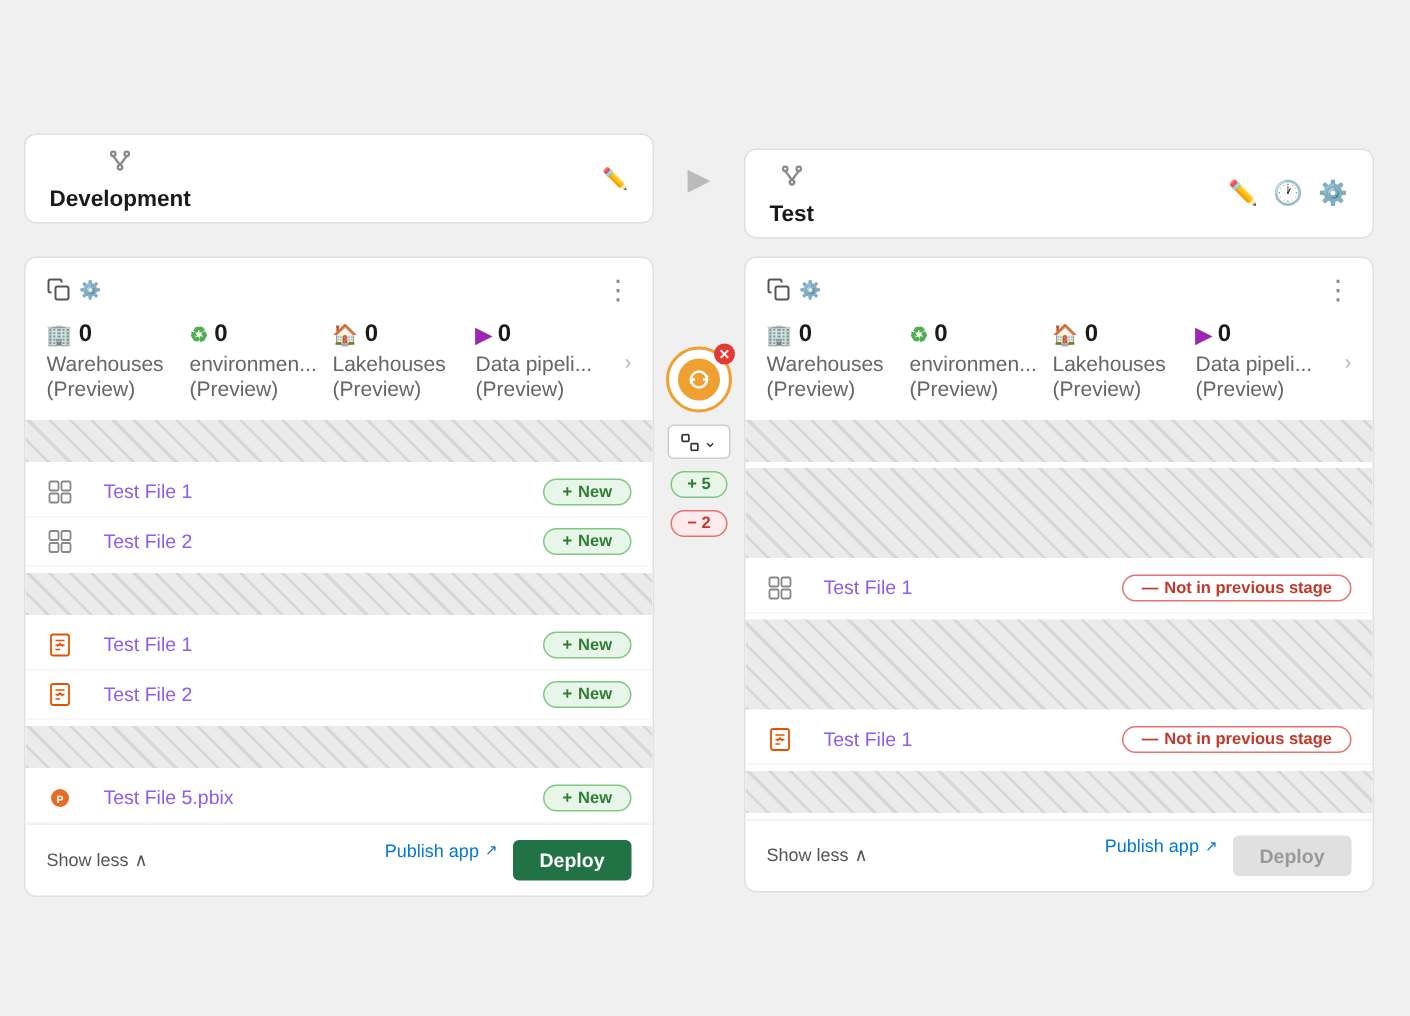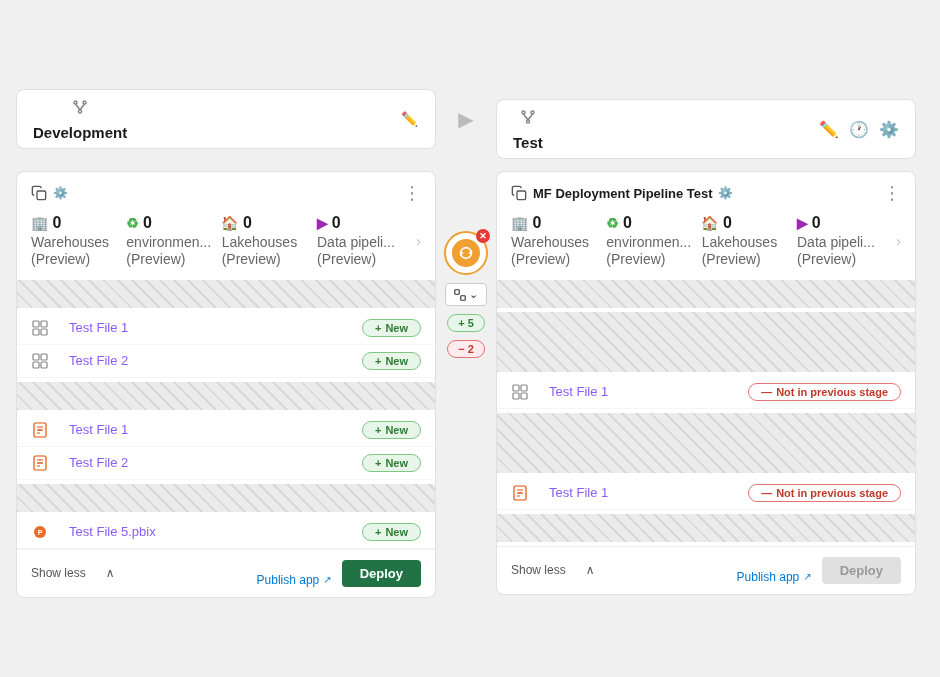--- a/index.html
+++ b/index.html
@@ -235,26 +235,26 @@
       padding: 10px 14px;
       border-top: 1px solid #f0f0f0;
     }
 
     .show-less {
       color: #555;
       font-size: 12px;
       cursor: pointer;
       display: flex;
       align-items: center;
-      gap: 20px;
+      gap: 4px;
     }
 
     .footer-right {
       display: flex;
-      align-items: flex-end;
+      align-items: flex-start;
       gap: 10px;
     }
 
     .publish-link {
       color: #0078d4;
       font-size: 12px;
       cursor: pointer;
       display: flex;
       align-items: center;
       gap: 4px;
@@ -579,21 +579,20 @@
     </div>
   </div>
 
   <div class="pipeline-card">
     <div class="pipeline-header">
       <div class="pipeline-title">
         <svg width="16" height="16" viewBox="0 0 24 24" fill="none" stroke="#555" stroke-width="2">
           <rect x="9" y="9" width="13" height="13" rx="2"></rect>
             <path d="M5 15H4a2 2 0 01-2-2V4a2 2 0 012-2h9a2 2 0 012 2v1"></path>
         </svg>
-        <span>MF Deployment Pipeline Test</span>
         <span style="font-size:12px;">⚙️</span>
       </div>
       <span class="three-dots">⋮</span>
     </div>
 
     <div class="stats-row">
       <div class="stat-item">
         <div class="stat-count">
           <span style="font-size:14px;">🏢</span>
           <span>0</span>

